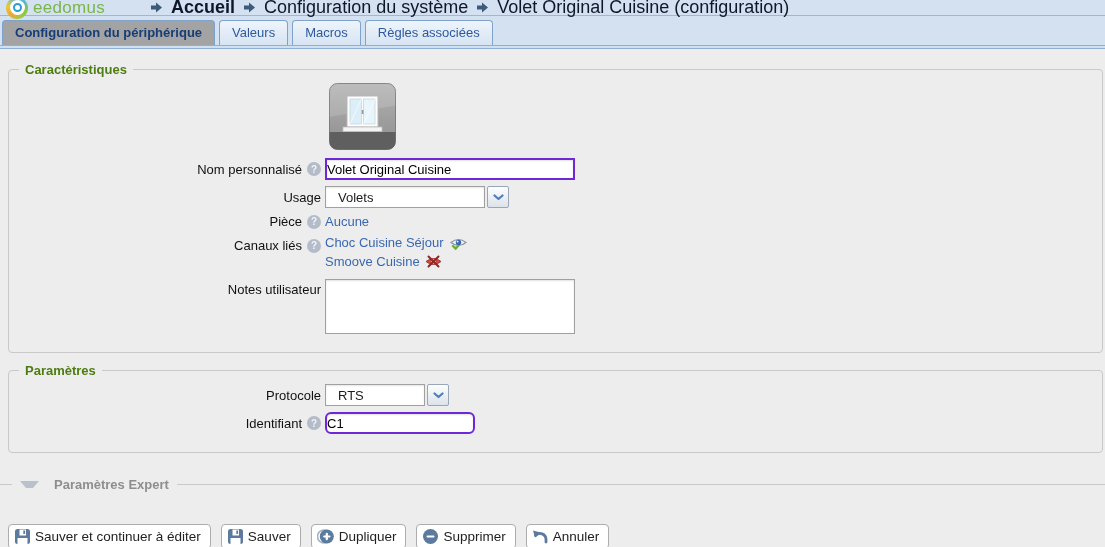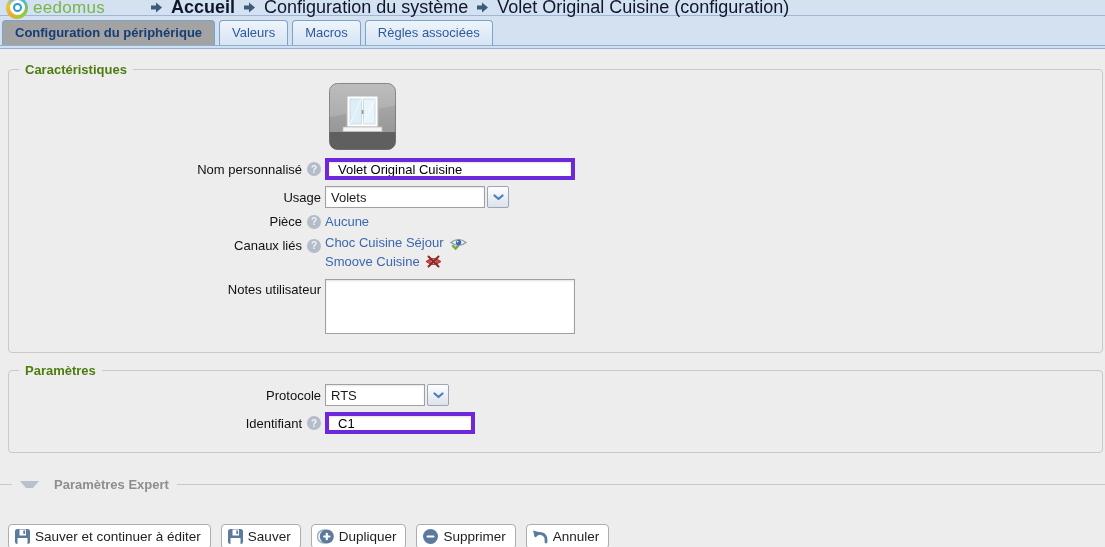--- a/index.html
+++ b/index.html
@@ -92,37 +92,37 @@
   }
   .frow.top .lbl { padding-top: 3px; }
   .help {
     width: 14px; height: 14px; border-radius: 50%;
     background: #b3bcc8; color: #f2f4f7;
     font-size: 10px; font-weight: bold;
     display: inline-flex; align-items: center; justify-content: center;
     cursor: pointer; flex: 0 0 auto;
   }
   input.txt {
-    height: 22px; border: 4px solid #6d28d9; background: #fff;
+    height: 22px; border: 2px solid #6d28d9; background: #fff;
     font-family: "Liberation Sans", sans-serif; font-size: 13px;
-    padding: 1px 9px;
+    padding: 1px 0;
     box-shadow: inset 0 1px 2px rgba(0,0,0,0.12);
   }
   .w250 { width: 250px; }
-  .w150 { width: 150px; }
+  .w150 { width: 150px; border-radius: 6px; }
   textarea.notes {
     width: 250px; height: 55px; resize: none;
     border: 1px solid #a0a0a0; background: #fff;
     box-shadow: inset 0 1px 2px rgba(0,0,0,0.12);
     font-family: "Liberation Sans", sans-serif; font-size: 13px;
   }
   .sel { display: flex; align-items: center; cursor: pointer; }
   .sel-box {
     height: 22px; border: 1px solid #a0a0a0; background: #fff;
-    display: flex; align-items: center; padding: 0 5px; font-size: 13px;
+    display: flex; align-items: center; padding: 0 12px; font-size: 13px;
     box-shadow: inset 0 1px 2px rgba(0,0,0,0.10);
   }
   .sel-box.w160 { width: 160px; }
   .sel-box.w100 { width: 100px; }
   .sel-btn {
     width: 22px; height: 22px; margin-left: 2px;
     border: 1px solid #99a6b8; border-radius: 2px;
     background: linear-gradient(#fdfdfd, #dde3ea);
     display: flex; align-items: center; justify-content: center;
   }

